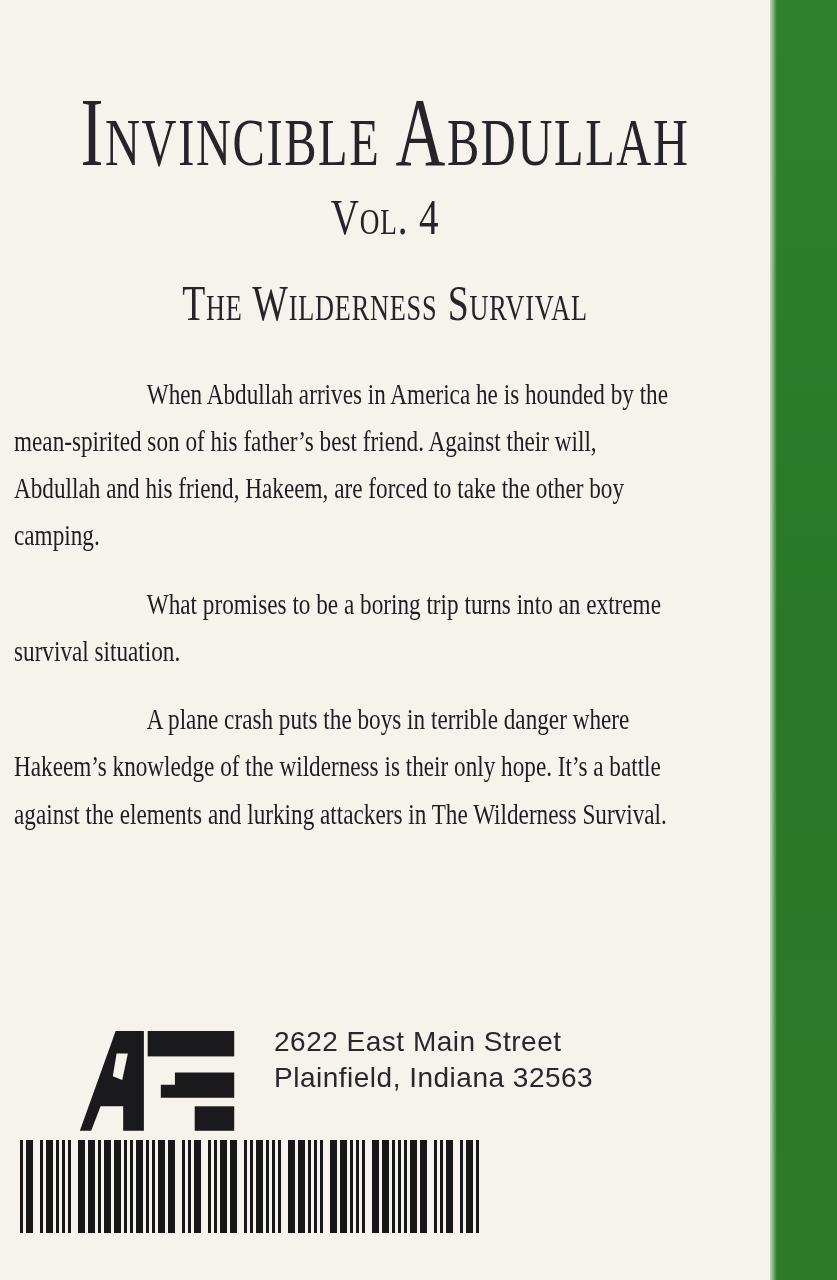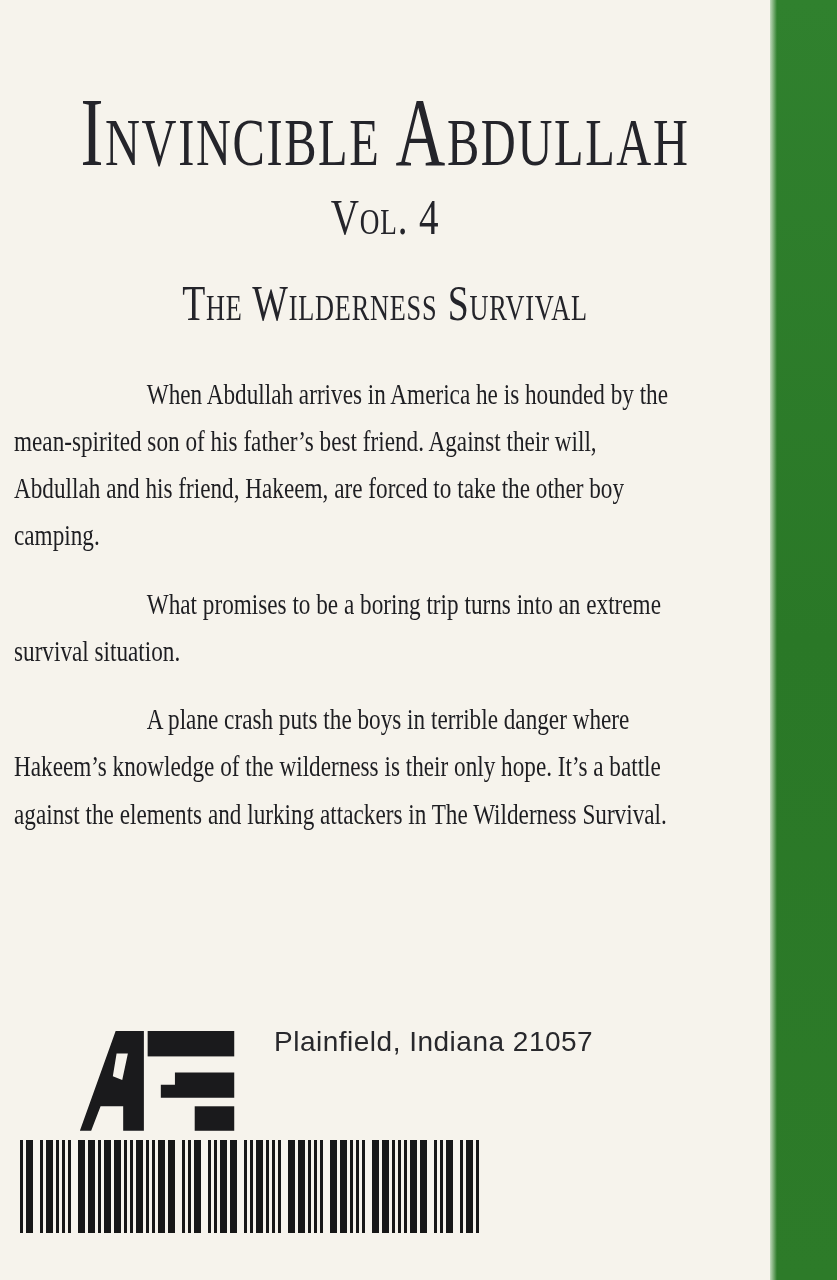--- a/index.html
+++ b/index.html
@@ -124,21 +124,22 @@
     <g fill="currentColor">
       <path fill-rule="evenodd" d="M2 110 L40 4 L70 4 L70 110 L48 110 L48 84 L24 84 L14 110 Z
                M41 28 L53 28 L47 56 L37 52 Z"></path>
       <rect x="74" y="4" width="92" height="27"></rect>
       <path d="M103 48 L166 48 L166 75 L88 75 L88 61 L103 61 Z"></path>
       <rect x="124" y="84" width="42" height="26"></rect>
     </g>
   </svg>
 
   <div class="pub-text">
-    <div>Plainfield, Indiana 21057</div>
+    <div>2622 East Main Street</div>
+    <div>Plainfield, Indiana 32563</div>
   </div>
 
   <div class="barcode">
       <span class="bar" style="width: 3px;"></span>
       <span style="width: 3px;"></span>
       <span class="bar" style="width: 7px;"></span>
       <span style="width: 7px;"></span>
       <span class="bar" style="width: 3px;"></span>
       <span style="width: 3px;"></span>
       <span class="bar" style="width: 7px;"></span>

